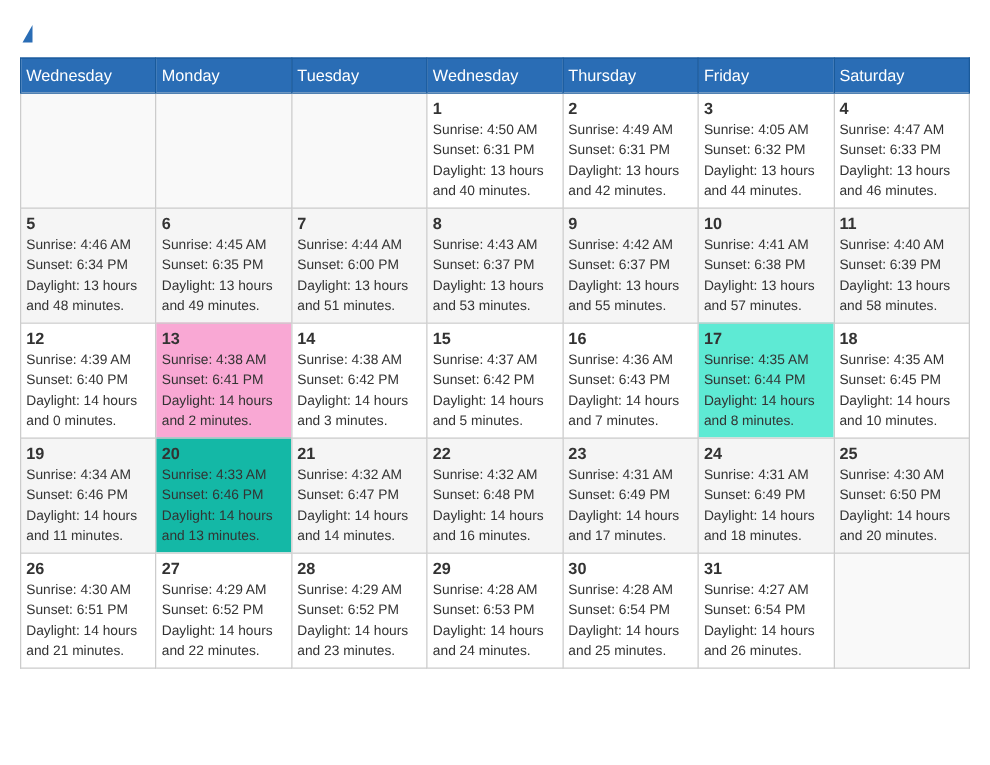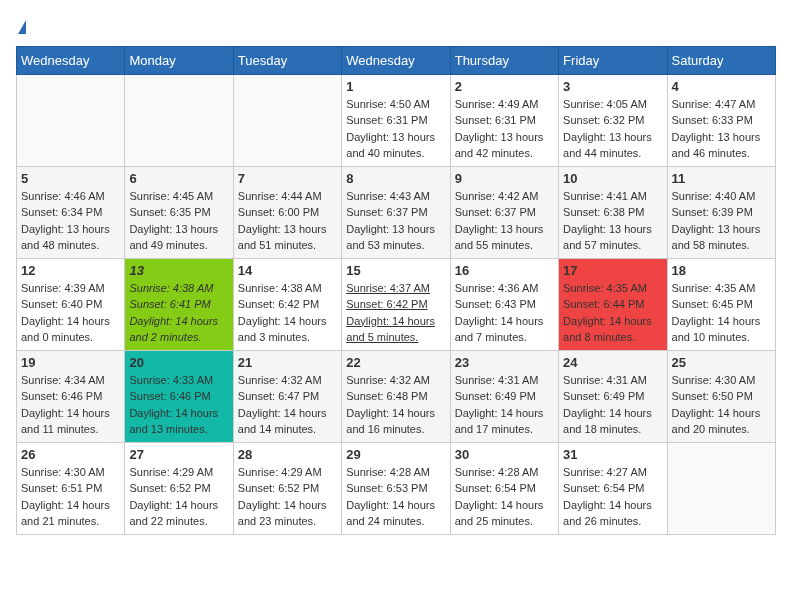--- a/index.html
+++ b/index.html
@@ -206,49 +206,49 @@
         </td>
       </tr>
       <tr>
         <td style="background: rgb(255, 255, 255);">
           <span class="day-number">12</span>
           <div class="day-info" style="white-space: pre-line;">Sunrise: 4:39 AM
 Sunset: 6:40 PM
 Daylight: 14 hours
 and 0 minutes.</div>
         </td>
-        <td style="background: #84cc16; font-style: italic;">
+        <td style="background: #f9a8d4;">
           <span class="day-number">13</span>
           <div class="day-info" style="white-space: pre-line;">Sunrise: 4:38 AM
 Sunset: 6:41 PM
 Daylight: 14 hours
 and 2 minutes.</div>
         </td>
         <td style="background: rgb(255, 255, 255);">
           <span class="day-number">14</span>
           <div class="day-info" style="white-space: pre-line;">Sunrise: 4:38 AM
 Sunset: 6:42 PM
 Daylight: 14 hours
 and 3 minutes.</div>
         </td>
         <td style="background: rgb(255, 255, 255);">
           <span class="day-number">15</span>
-          <div class="day-info" style="white-space: pre-line; text-decoration: underline;">Sunrise: 4:37 AM
+          <div class="day-info" style="white-space: pre-line;">Sunrise: 4:37 AM
 Sunset: 6:42 PM
 Daylight: 14 hours
 and 5 minutes.</div>
         </td>
         <td style="background: rgb(255, 255, 255);">
           <span class="day-number">16</span>
           <div class="day-info" style="white-space: pre-line;">Sunrise: 4:36 AM
 Sunset: 6:43 PM
 Daylight: 14 hours
 and 7 minutes.</div>
         </td>
-        <td style="background: #ef4444;">
+        <td style="background: #5eead4;">
           <span class="day-number">17</span>
           <div class="day-info" style="white-space: pre-line;">Sunrise: 4:35 AM
 Sunset: 6:44 PM
 Daylight: 14 hours
 and 8 minutes.</div>
         </td>
         <td style="background: rgb(255, 255, 255); margin-left: 31px;">
           <span class="day-number">18</span>
           <div class="day-info" style="white-space: pre-line;">Sunrise: 4:35 AM
 Sunset: 6:45 PM

